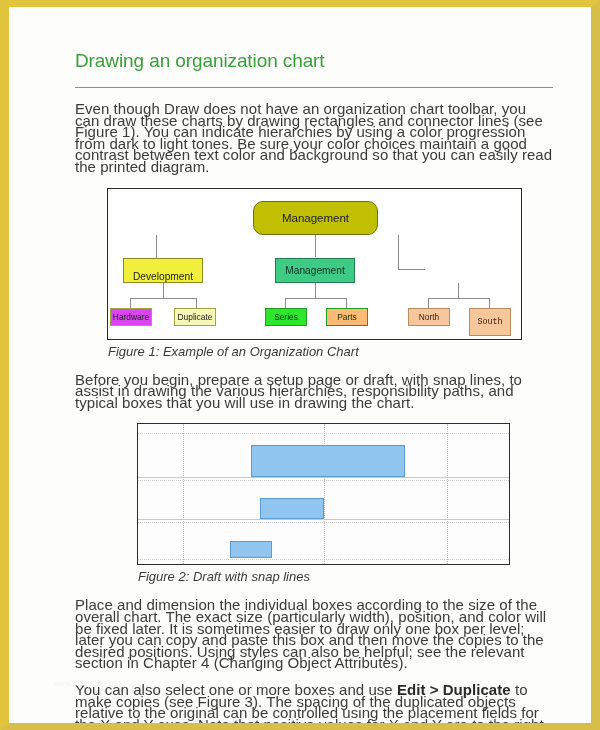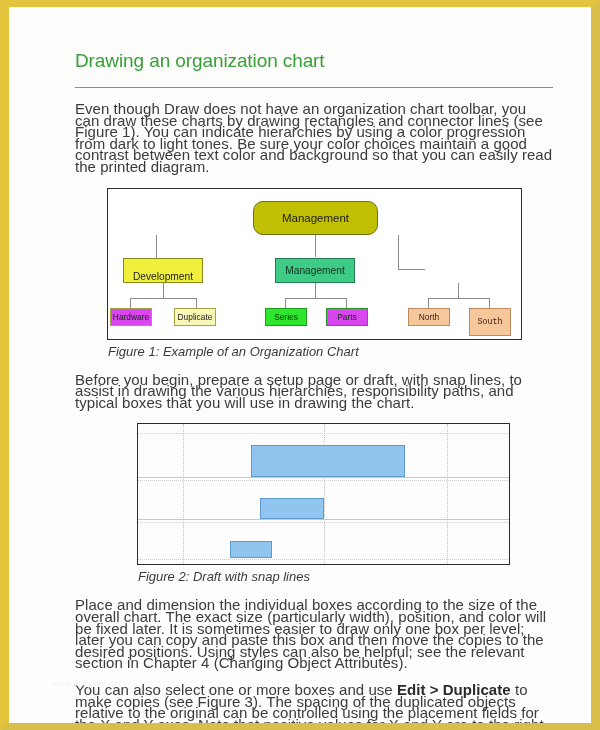--- a/index.html
+++ b/index.html
@@ -202,21 +202,21 @@
 
           <div class="orgbox lvl3" style="left:2px; top:119px; width:42px; height:18px; background:#d946ef; border-color:#a3a341; color:#1d1d1d;">
             <span>Hardware</span>
           </div>
           <div class="orgbox lvl3" style="left:66px; top:119px; width:42px; height:18px; background:#f7f7b8; border-color:#a3a341; color:#1d1d1d;">
             <span>Duplicate</span>
           </div>
           <div class="orgbox lvl3" style="left:157px; top:119px; width:42px; height:18px; background:#2ee62e; border-color:#1e9e1e; color:#0d300d;">
             <span>Series</span>
           </div>
-          <div class="orgbox lvl3" style="left:218px; top:119px; width:42px; height:18px; background:#d946ef; border-color:#1e9e1e; color:#0d300d;">
+          <div class="orgbox lvl3" style="left:218px; top:119px; width:42px; height:18px; background:#fdba74; border-color:#1e9e1e; color:#0d300d;">
             <span>Parts</span>
           </div>
           <div class="orgbox lvl3" style="left:300px; top:119px; width:42px; height:18px; background:#f6c79b; border-color:#bb8b5e; color:#3a1b10;">
             <span>North</span>
           </div>
           <div class="orgbox lvl3" style="left:361px; top:119px; width:42px; height:28px; background:#f6c79b; border-color:#bb8b5e; color:#3a1b10;font-family:Liberation Mono, monospace;">
             <span>South</span>
           </div>
 
         </div>

